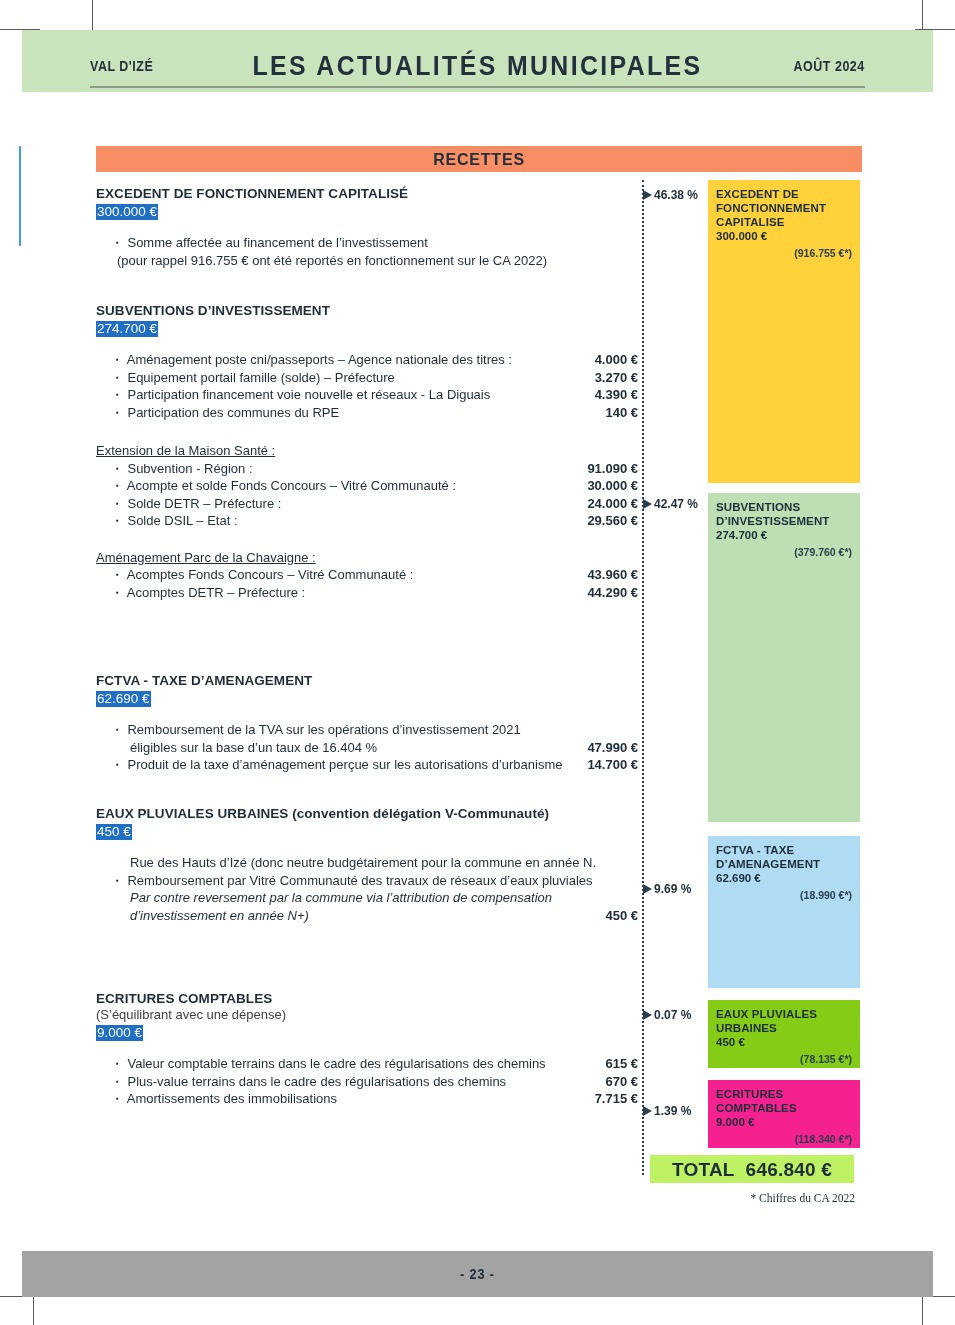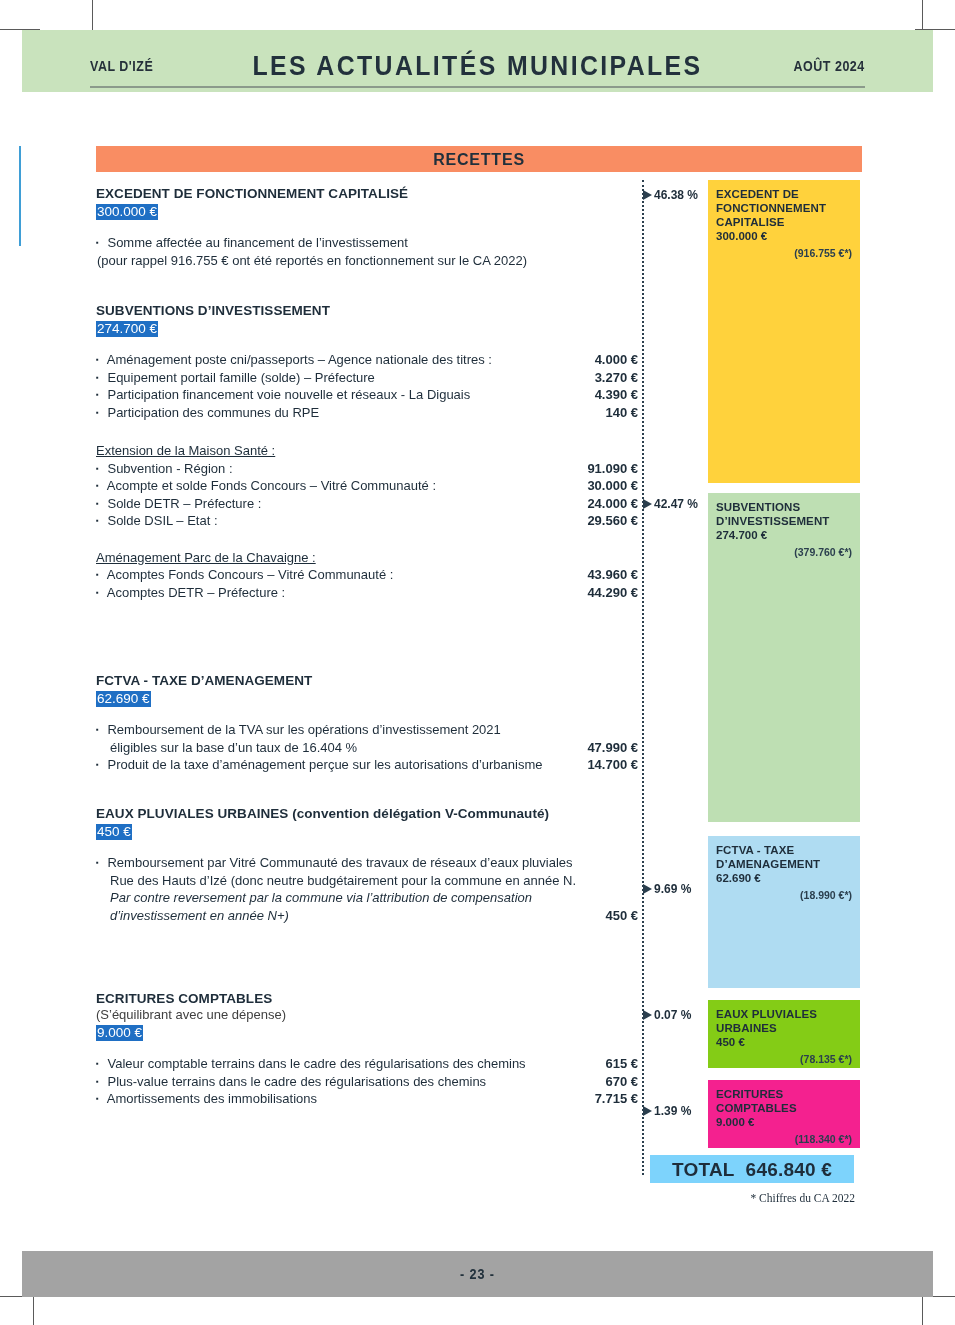--- a/index.html
+++ b/index.html
@@ -143,20 +143,21 @@
     margin-top: 1px;
   }
 
   .rows { margin-top: 14px; }
   .row {
     position: relative;
     font-size: 13px;
     line-height: 17.5px;
     color: #1e2d3a;
     padding-right: 0;
+    margin-left: 20px;
   }
   .row .lbl { display: inline; }
   .row .val {
     position: absolute;
     right: 6px;
     top: 0;
     font-weight: 700;
     font-size: 13px;
     white-space: nowrap;
   }
@@ -232,21 +233,21 @@
     text-align: right;
     margin-top: 2px;
   }
 
   .total-bar {
     position: absolute;
     left: 650px;
     top: 1155px;
     width: 204px;
     height: 28px;
-    background: #7dd3fc;
+    background: #bef264;
   }
   .total-text {
     position: absolute;
     left: 0; right: 0;
     top: 4px;
     text-align: center;
     font-size: 19px;
     font-weight: 700;
     color: #1e2d3a;
     letter-spacing: 0.2px;
@@ -395,25 +396,25 @@
         <span class="lbl">Produit de la taxe d’aménagement perçue sur les autorisations d’urbanisme</span>
         <span class="val">14.700 €</span>
       </div>
     </div>
   </div>
 
   <div class="sec" style="top:620px;">
     <div class="sec-title">EAUX PLUVIALES URBAINES (convention délégation V-Communauté)</div>
     <div><span class="sec-amount">450 €</span></div>
     <div class="rows">
-      <div class="row bullet">
-        <span class="lbl">Remboursement par Vitré Communauté des travaux de réseaux d’eaux pluviales</span>
-      </div>
       <div class="row nobul" style="padding-left:14px;">
         <span class="lbl">Rue des Hauts d’Izé (donc neutre budgétairement pour la commune en année N.</span>
+      </div>
+      <div class="row bullet">
+        <span class="lbl">Remboursement par Vitré Communauté des travaux de réseaux d’eaux pluviales</span>
       </div>
       <div class="row nobul ital" style="padding-left:14px;">
         <span class="lbl">Par contre reversement par la commune via l’attribution de compensation</span>
       </div>
       <div class="row nobul ital" style="padding-left:14px;">
         <span class="lbl">d’investissement en année N+)</span>
         <span class="val" style="font-style:normal;">450 €</span>
       </div>
     </div>
   </div>

